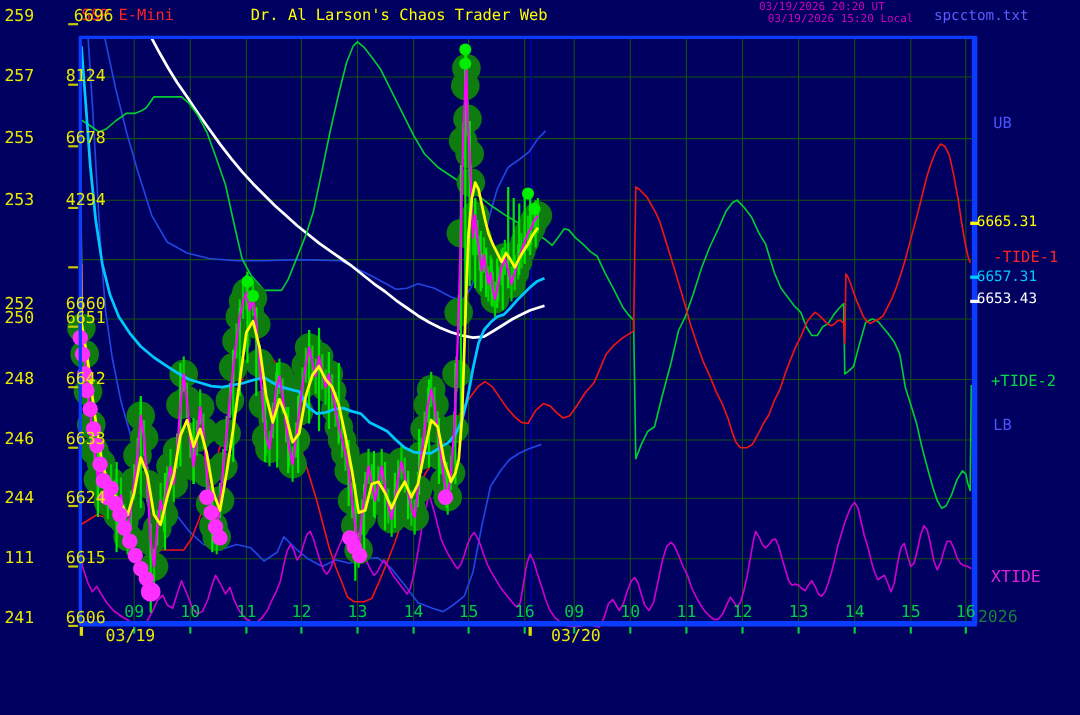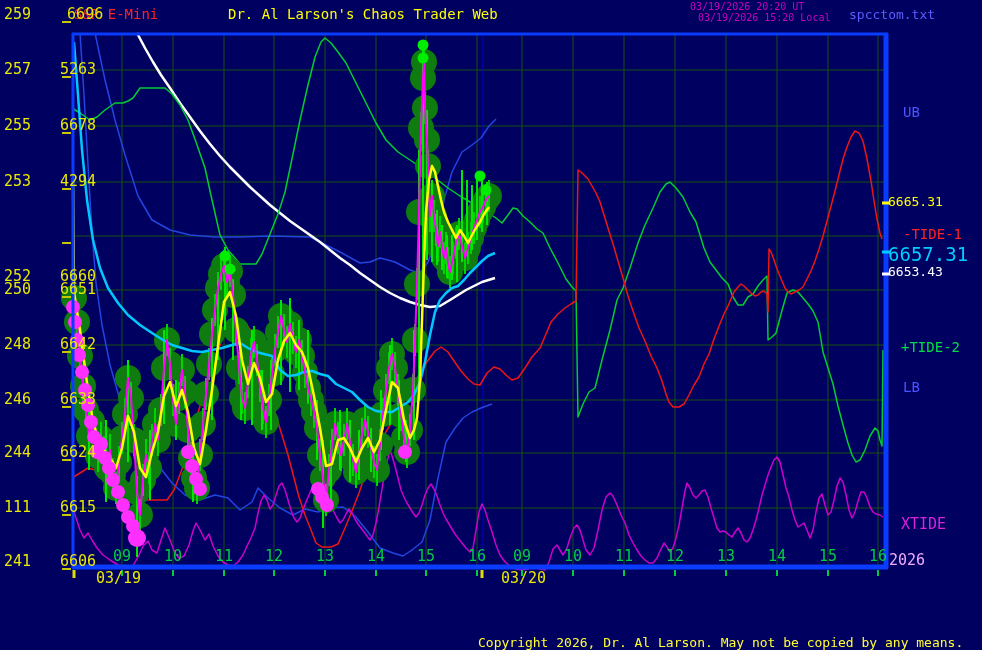--- a/index.html
+++ b/index.html
@@ -11,21 +11,21 @@
   .site{left:487px;top:7px;color:#e93bee;font-size:14px;cursor:pointer;}
   .ts1{left:690px;top:2px;color:#cc00bb;font-size:10px;}
   .ts2{left:698px;top:13px;color:#cc00bb;font-size:10px;}
   .file{left:849px;top:8px;color:#5c5cff;font-size:13px;}
   .copyright{left:478px;top:636px;color:#ffff33;font-size:13px;}
   svg{position:absolute;left:0;top:0;}
   .axis-row{position:absolute;left:4px;width:92px;display:flex;justify-content:space-between;
             color:#e8e800;font-size:15px;line-height:1;}
   .hour-lab{position:absolute;width:26px;text-align:center;color:#00cc44;font-size:15px;line-height:1;}
   .date-lab{position:absolute;color:#e8e800;font-size:15px;line-height:1;text-align:center;}
-  .year-lab{position:absolute;color:#f0abfc;font-size:15px;line-height:1;}
+  .year-lab{position:absolute;color:#15803d;font-size:15px;line-height:1;}
   .right-lab{position:absolute;font-size:13px;line-height:1;}
 </style>
 </head>
 <body>
 
 <div class="page">
   <div class="lab sym">S&amp;P E-Mini</div>
   <div class="lab title">Dr. Al Larson's Chaos Trader Web</div>
   <div class="lab ts1">03/19/2026 20:20 UT</div>
   <div class="lab ts2">03/19/2026 15:20 Local</div>
@@ -491,21 +491,21 @@
       <line x1="882" y1="274" x2="890" y2="274" stroke="#ffffff" stroke-width="3"></line>
     </svg>
 
   <div id="labels">
       <div class="axis-row" style="top: 7px; gap: 36px;">
         <span>259</span>
         <span>6696</span>
       </div>
       <div class="axis-row" style="top: 62px;">
         <span>257</span>
-        <span>5263</span>
+        <span>8124</span>
       </div>
       <div class="axis-row" style="top: 118px;">
         <span>255</span>
         <span>6678</span>
       </div>
       <div class="axis-row" style="top: 174px;">
         <span>253</span>
         <span>4294</span>
       </div>
       <div class="axis-row" style="top: 228px; margin-top: 41px;">
@@ -551,21 +551,20 @@
       <div class="hour-lab" style="left: 662px; top: 549px;">12</div>
       <div class="hour-lab" style="left: 713px; top: 549px;">13</div>
       <div class="hour-lab" style="left: 764px; top: 549px;">14</div>
       <div class="hour-lab" style="left: 815px; top: 549px;">15</div>
       <div class="hour-lab" style="left: 865px; top: 549px;">16</div>
       <div class="date-lab" style="left: 501px; top: 571px;">03/20</div>
       <div class="year-lab" style="left: 889px; top: 553px;">2026</div>
       <div class="right-lab" style="left: 903px; top: 105px; color: rgb(72, 84, 255); font-size: 14px;">UB</div>
       <div class="right-lab" style="left: 888px; top: 195px; color: rgb(255, 255, 0); font-size: 13px;">6665.31</div>
       <div class="right-lab" style="left: 903px; top: 227px; color: rgb(255, 34, 34); font-size: 14px;">-TIDE-1</div>
-      <div class="right-lab" style="left: 888px; top: 245px; color: rgb(0, 204, 255); font-size: 19px;">6657.31</div>
+      <div class="right-lab" style="left: 888px; top: 245px; color: rgb(0, 204, 255); font-size: 13px;">6657.31</div>
       <div class="right-lab" style="left: 888px; top: 265px; color: rgb(255, 255, 255); font-size: 13px;">6653.43</div>
       <div class="right-lab" style="left: 901px; top: 340px; color: rgb(0, 221, 68); font-size: 14px;">+TIDE-2</div>
       <div class="right-lab" style="left: 903px; top: 380px; color: rgb(72, 84, 255); font-size: 14px;">LB</div>
       <div class="right-lab" style="left: 901px; top: 517px; color: rgb(221, 34, 221); font-size: 15px;">XTIDE</div>
     </div>
 
-  <div class="lab copyright">Copyright 2026, Dr. Al Larson. May not be copied by any means.</div>
 </div>
 
 </body></html>

